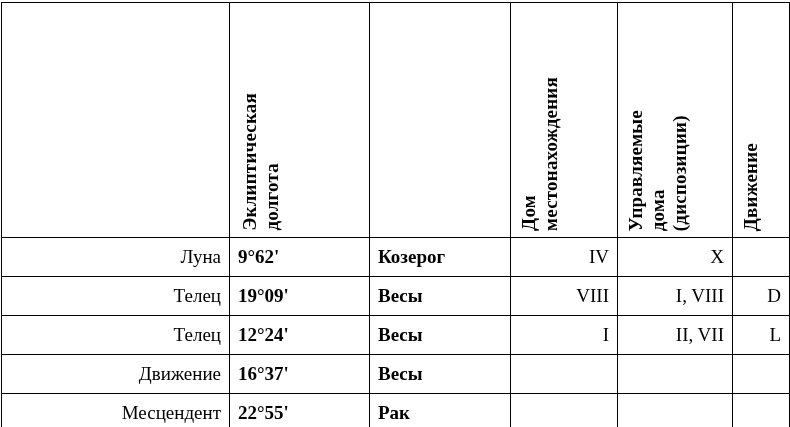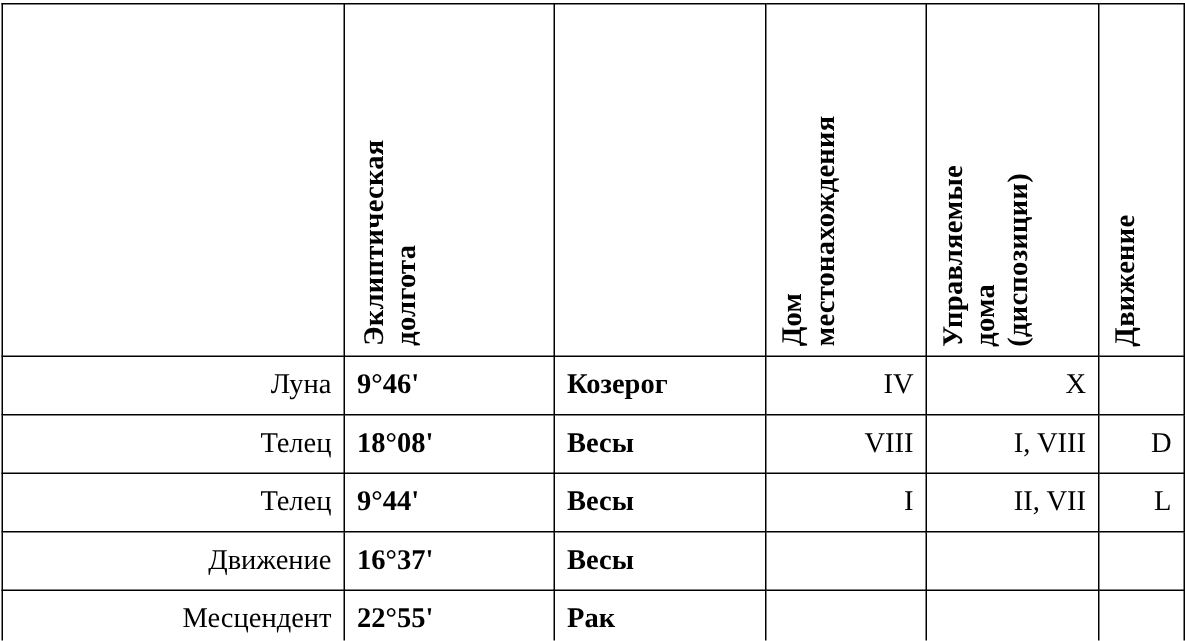--- a/index.html
+++ b/index.html
@@ -154,37 +154,37 @@
         <th>
           <div class="vcell-inner narrow">
               <span class="vtext">Движение</span>
             </div>
         </th>
       </tr>
     </thead>
     <tbody>
       <tr class="body-row">
         <td class="c-name">Луна</td>
-        <td class="c-long">9°46'</td>
+        <td class="c-long">9°62'</td>
         <td class="c-sign">Козерог</td>
         <td class="c-house">IV</td>
         <td class="c-ruled">X</td>
         <td class="c-motion"></td>
       </tr>
       <tr class="body-row">
         <td class="c-name">Телец</td>
-        <td class="c-long">18°08'</td>
+        <td class="c-long">19°09'</td>
         <td class="c-sign">Весы</td>
         <td class="c-house">VIII</td>
         <td class="c-ruled">I, VIII</td>
         <td class="c-motion">D</td>
       </tr>
       <tr class="body-row">
         <td class="c-name">Телец</td>
-        <td class="c-long">9°44'</td>
+        <td class="c-long">12°24'</td>
         <td class="c-sign">Весы</td>
         <td class="c-house">I</td>
         <td class="c-ruled">II, VII</td>
         <td class="c-motion">L</td>
       </tr>
       <tr class="body-row">
         <td class="c-name">Движение</td>
         <td class="c-long">16°37'</td>
         <td class="c-sign">Весы</td>
         <td class="c-house"></td>

